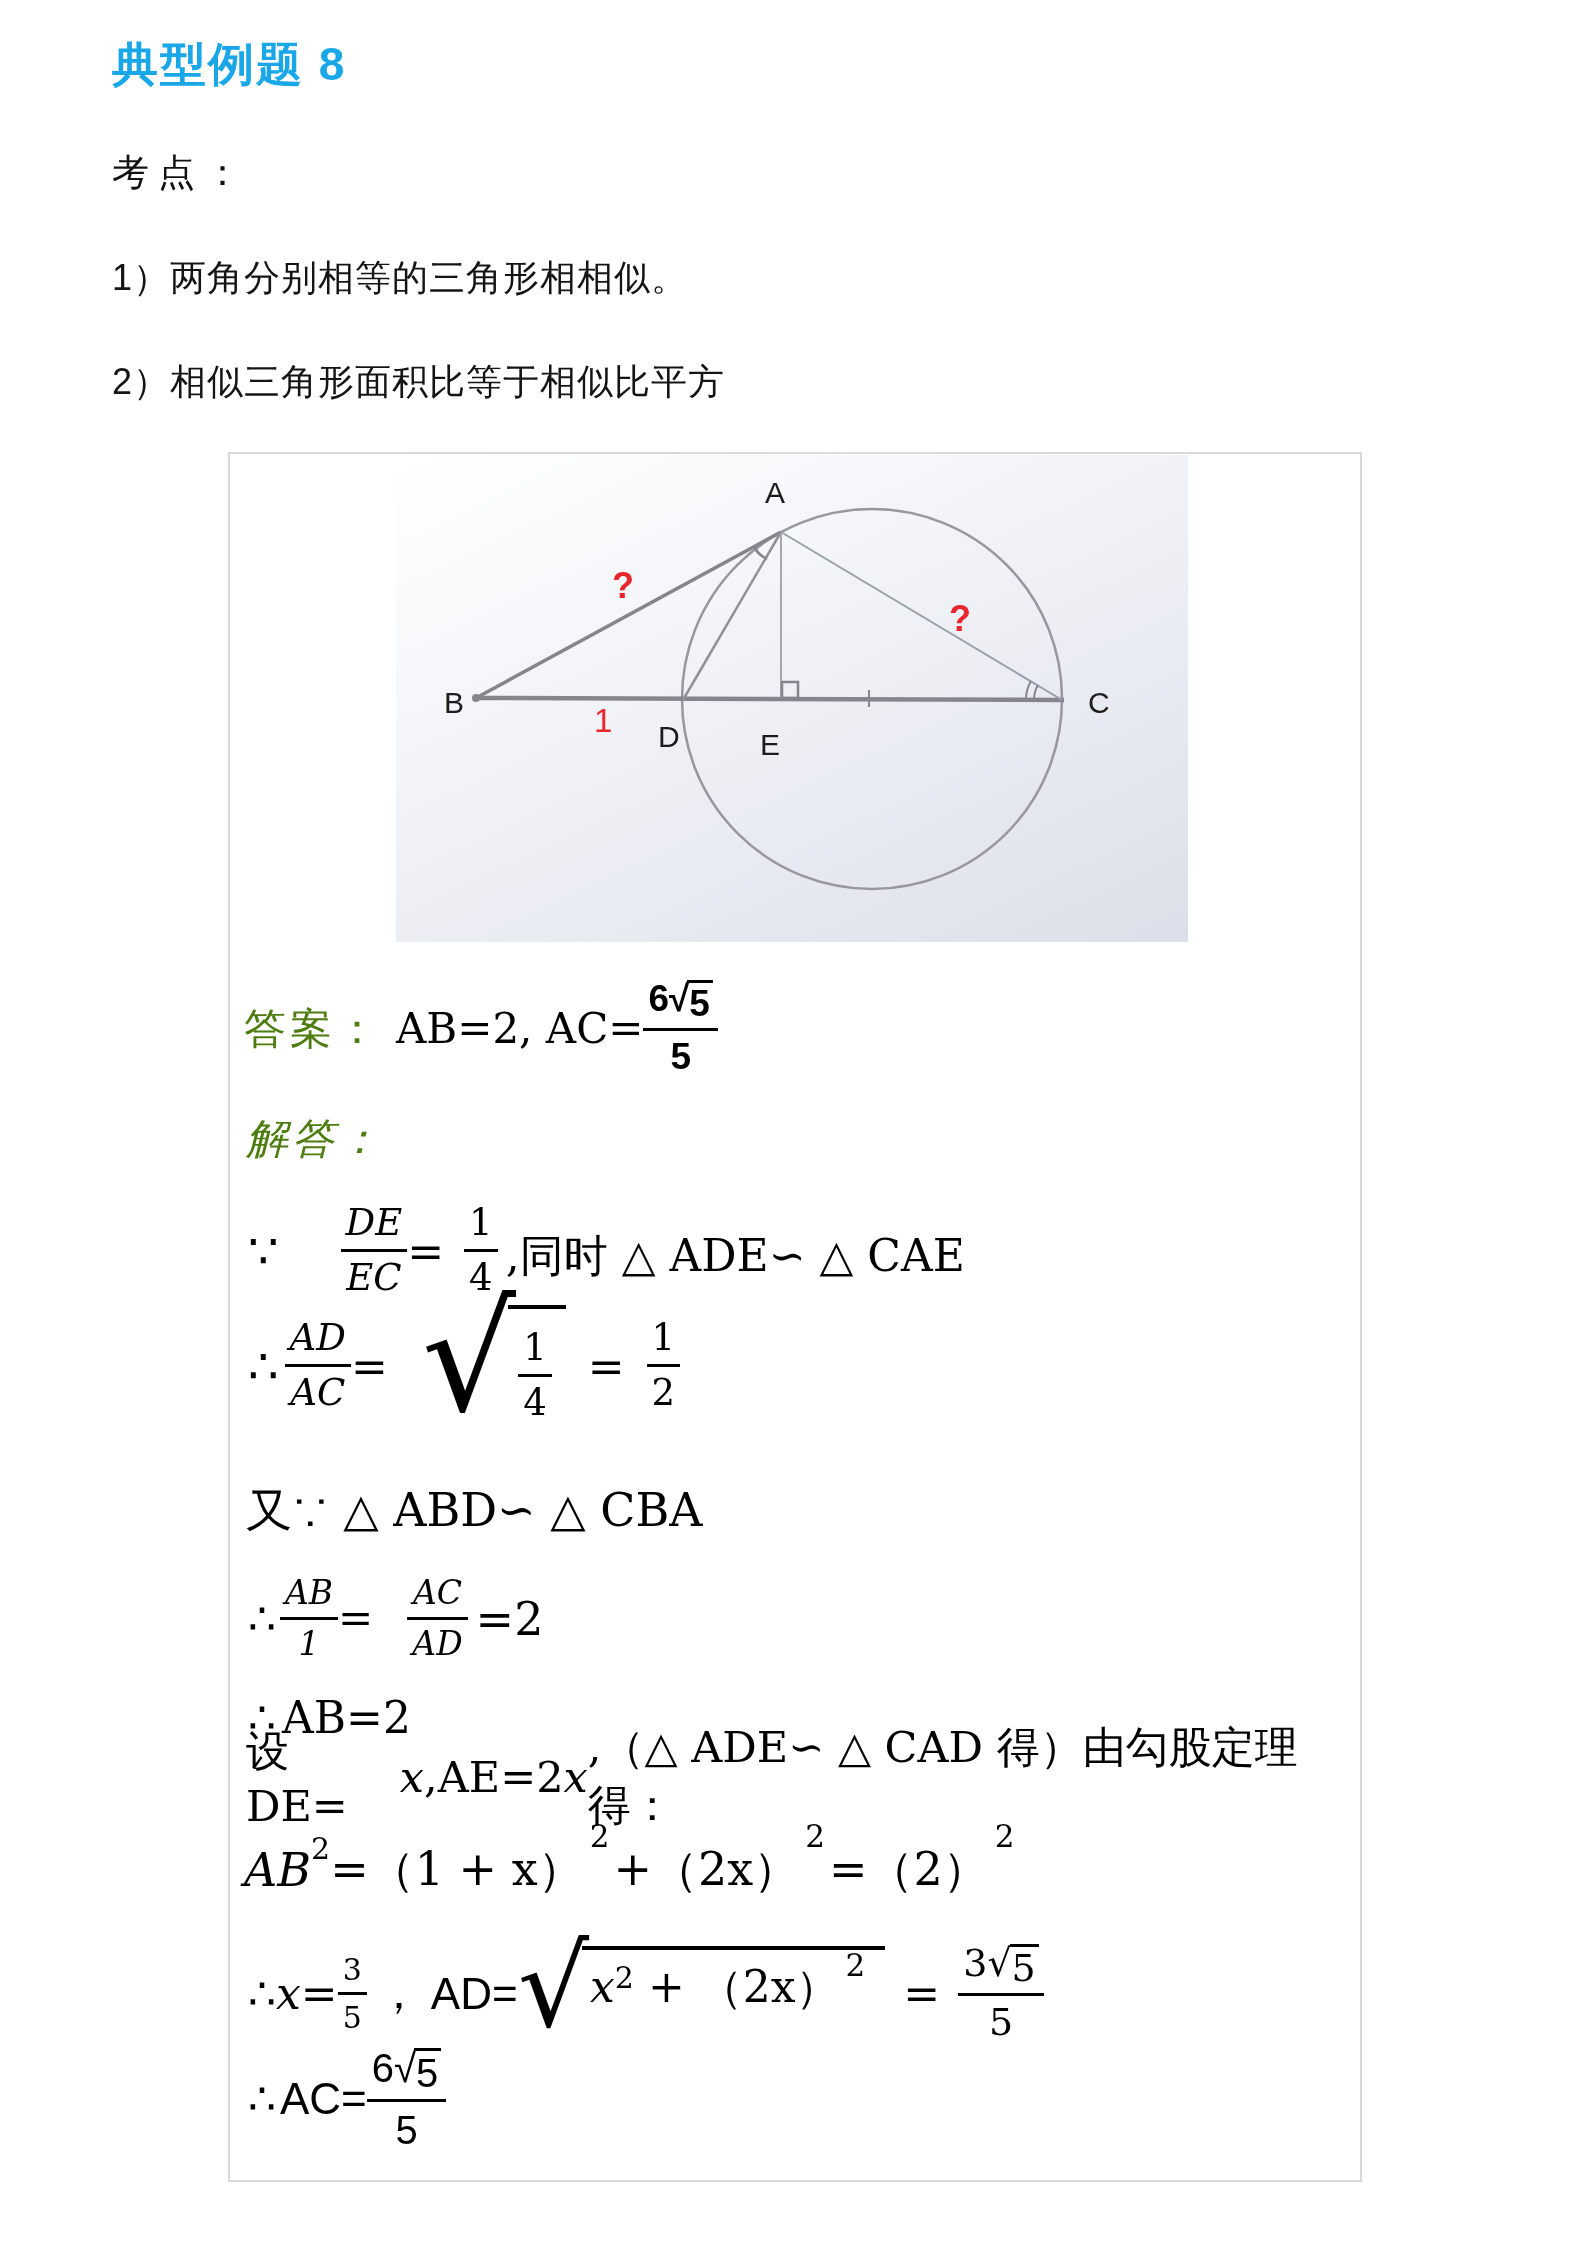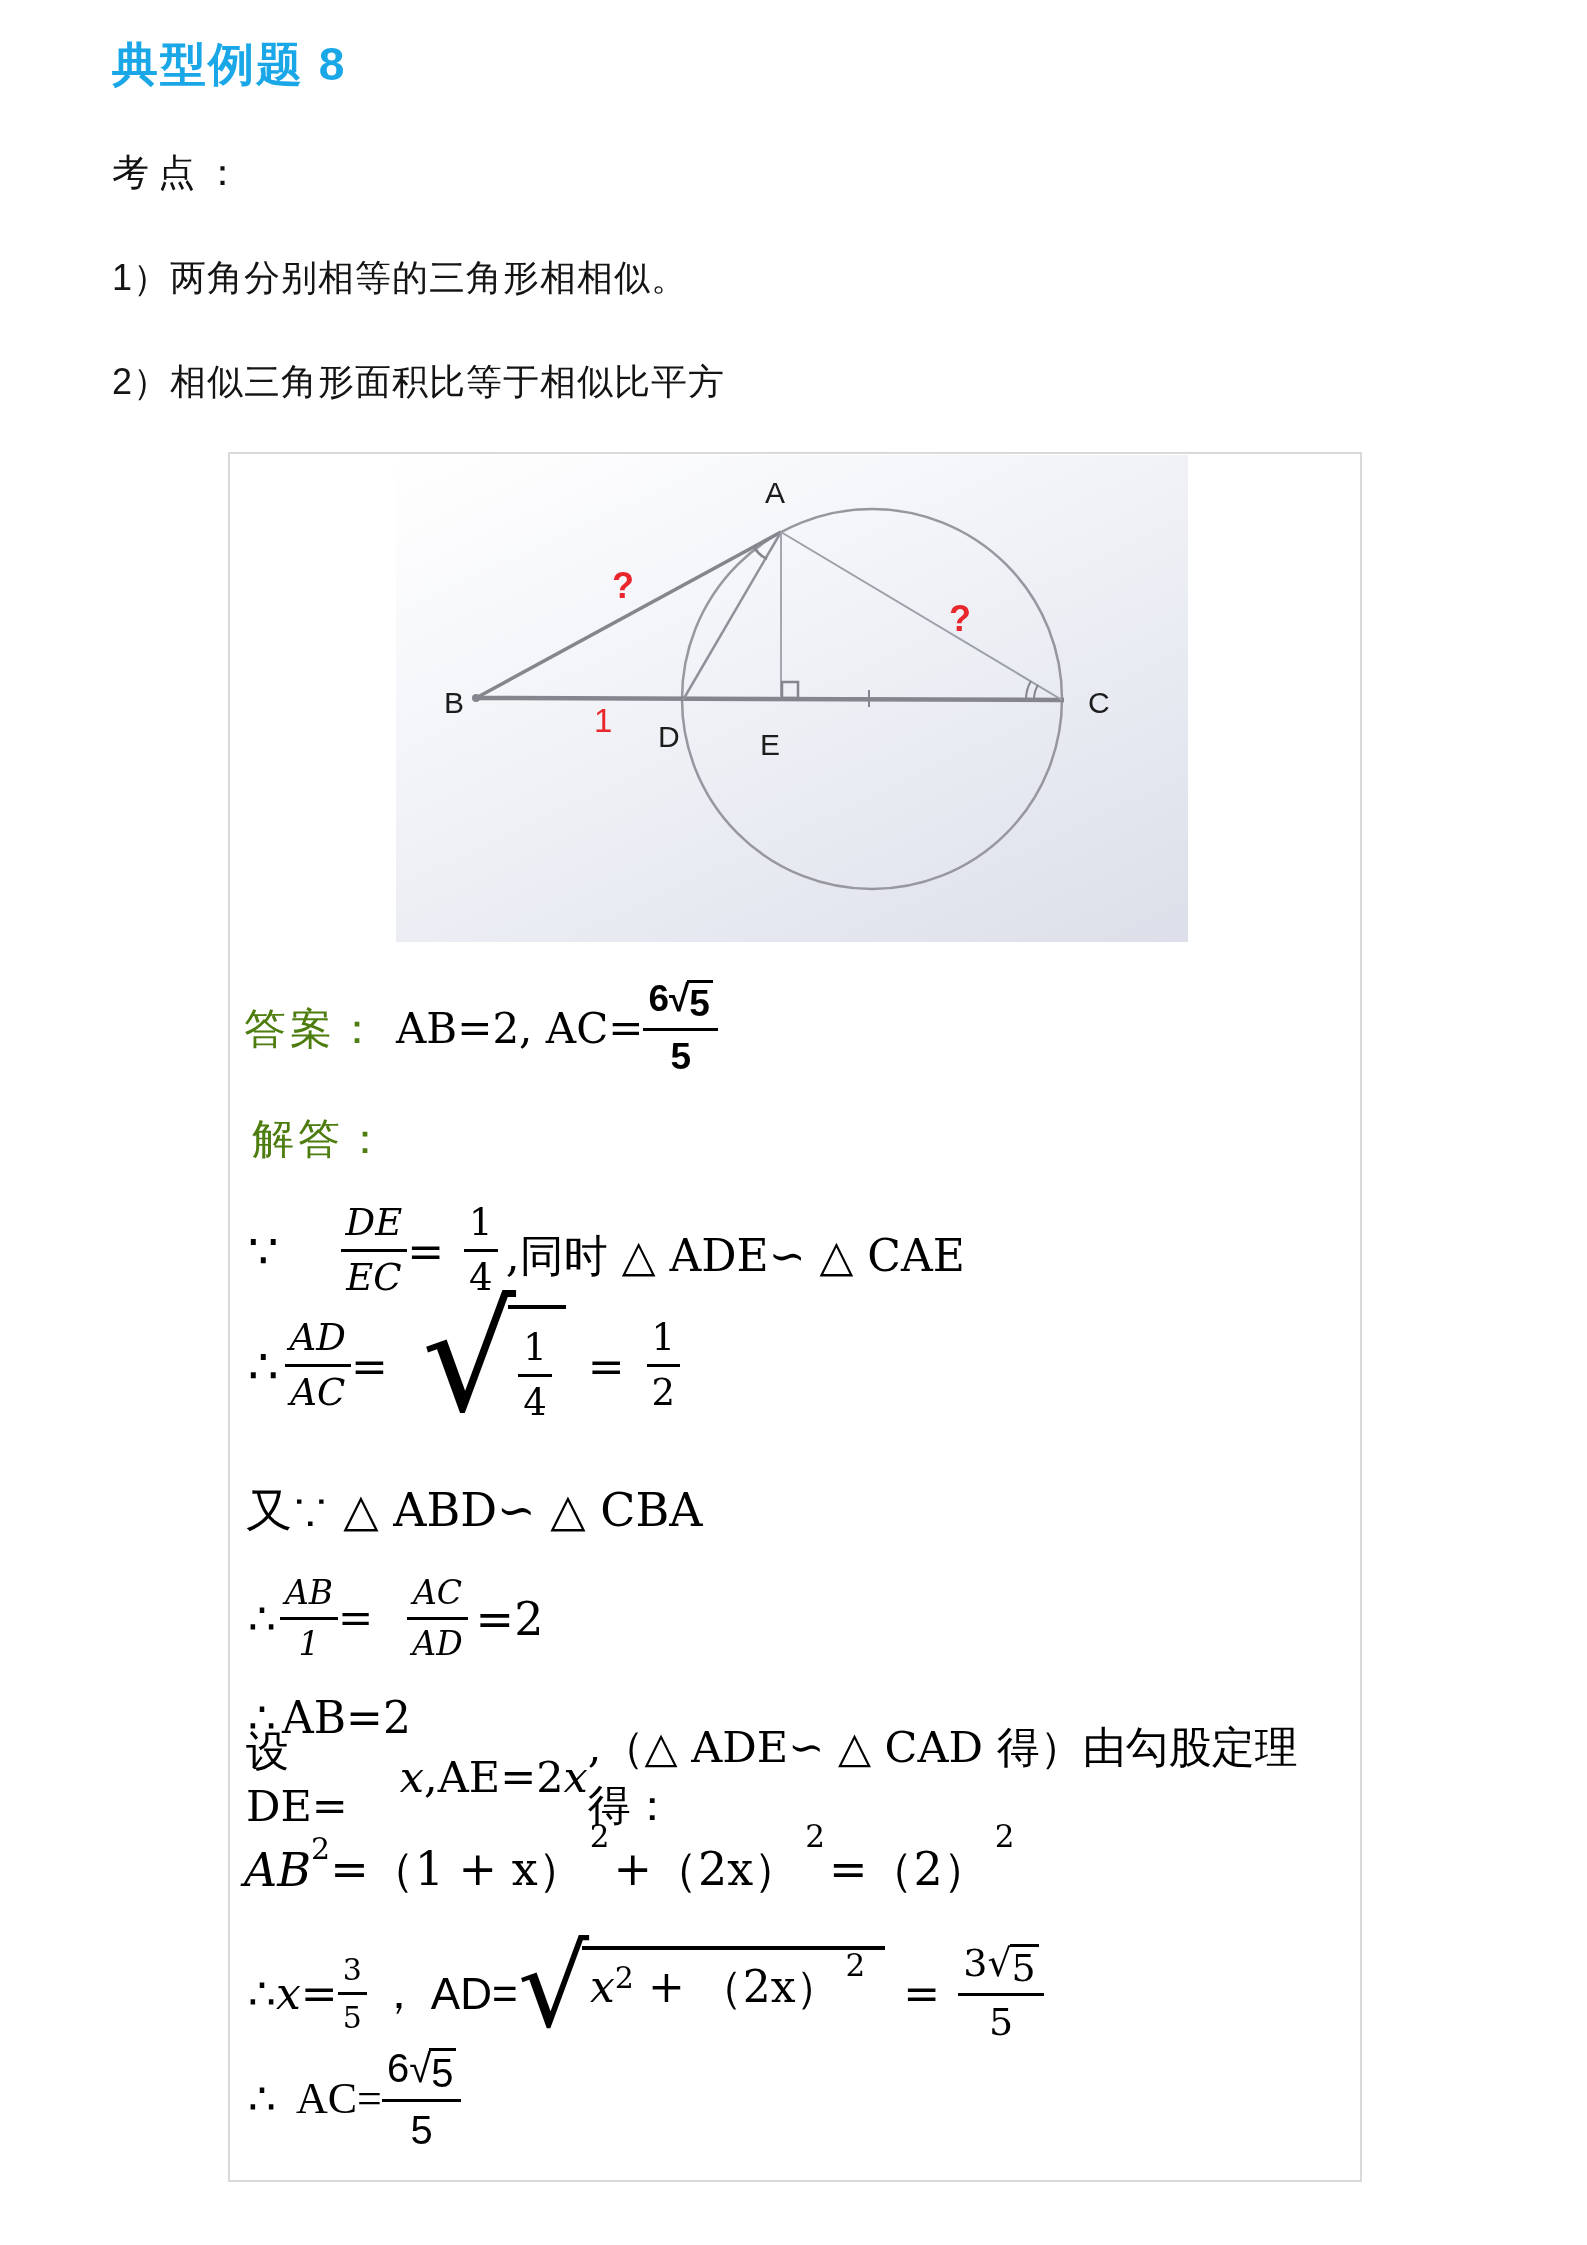--- a/index.html
+++ b/index.html
@@ -114,21 +114,21 @@
         <span class="fnum">
           <span>6</span><span class="sqrt-s">
               <span class="sg">√</span>
               <span class="rc">5</span>
             </span>
         </span>
         <span class="fden">5</span>
       </span>
     </div>
 
-    <div class="row" style="left:22px;top:655px;height:60px;">
+    <div class="row" style="left:16px;top:655px;height:60px;font-style:italic;">
       <span class="red-label">解答：</span>
     </div>
 
     <div class="row" style="left:18px;top:722px;height:150px;font-size:44px;">
       <span class="sym">∵</span>
       <span class="frac it" style="font-size:37px;margin-left:62px;">
         <span class="fnum">DE</span>
         <span class="fden">EC</span>
       </span>
       <span>=</span>
@@ -227,21 +227,21 @@
               <span class="sg">√</span>
               <span class="rc">5</span>
             </span>
         </span>
         <span class="fden">5</span>
       </span>
     </div>
 
     <div class="row" style="left:18px;top:1572px;height:145px;font-size:44px;">
       <span class="sym" style="font-size:44px;">∴</span>
-      <span class="sans" style="margin-left:20px;font-family:Liberation Serif, serif;">AC=</span>
+      <span class="sans" style="margin-left:4px;">AC=</span>
       <span class="frac sans" style="font-size:40px;">
         <span class="fnum">
           <span>6</span><span class="sqrt-s">
               <span class="sg">√</span>
               <span class="rc">5</span>
             </span>
         </span>
         <span class="fden">5</span>
       </span>
     </div>

